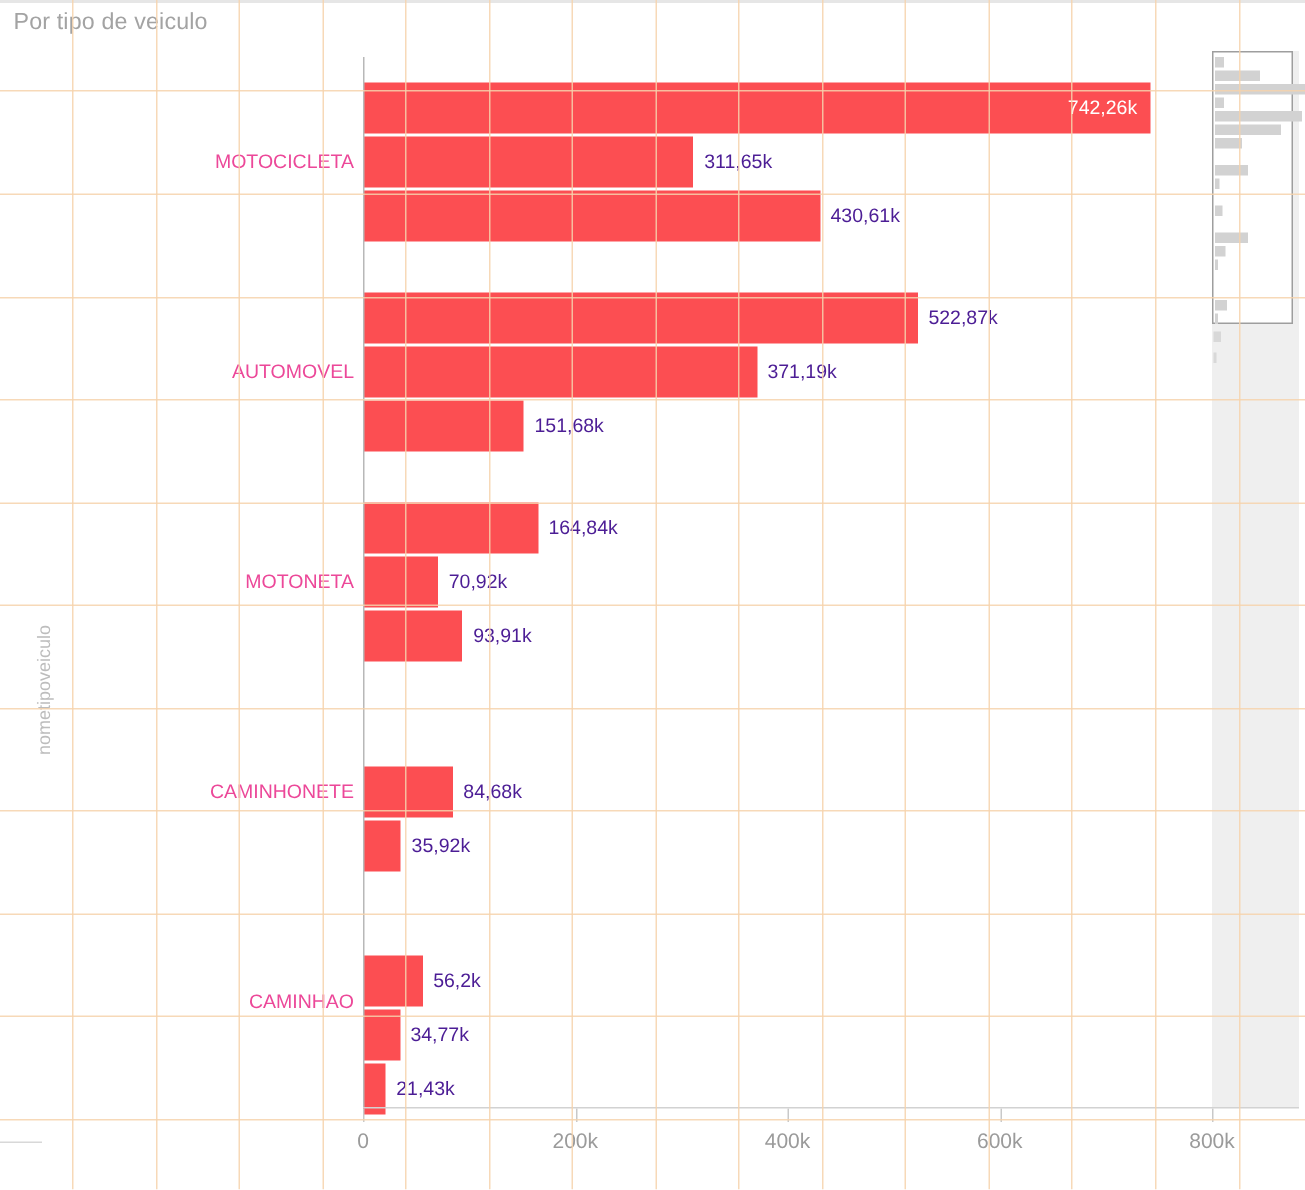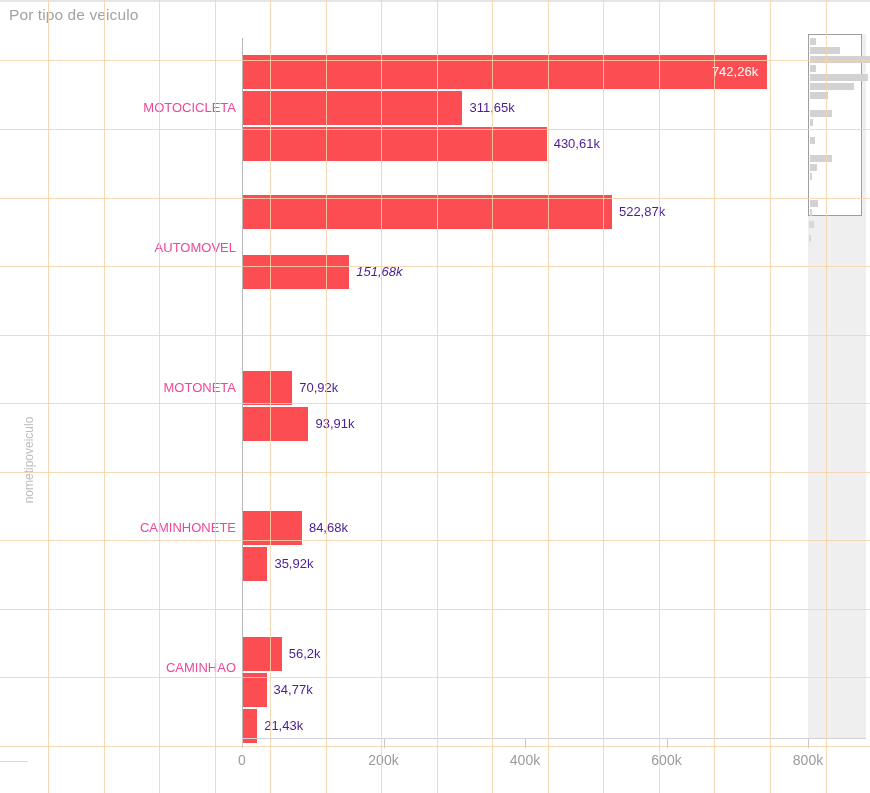--- a/index.html
+++ b/index.html
@@ -200,26 +200,34 @@
         <div class="bar-row" style="top: 72px; width: 566px;">
           <div class="bar" style="width: 304.657px; background: rgb(252, 78, 82);"></div>
           <div class="bar-label" style="left: 304.657px;">430,61k</div>
         </div>
       </div>
       <div class="bar-group" style="top: 195px; height: 106px; width: 566px;">
         <div class="bar-row" style="top: 0px; width: 566px;">
           <div class="bar" style="width: 369.931px; background: rgb(252, 78, 82);"></div>
           <div class="bar-label" style="left: 369.931px;">522,87k</div>
         </div>
-        <div class="bar-row" style="top: 60px; width: 566px; font-style: italic;">
+        <div class="bar-row" style="top: 36px; width: 566px;">
+          <div class="bar" style="width: 262.617px; background: rgb(252, 78, 82);"></div>
+          <div class="bar-label" style="left: 262.617px;">371,19k</div>
+        </div>
+        <div class="bar-row" style="top: 72px; width: 566px;">
           <div class="bar" style="width: 107.314px; background: rgb(252, 78, 82);"></div>
           <div class="bar-label" style="left: 107.314px;">151,68k</div>
         </div>
       </div>
       <div class="bar-group" style="top: 335px; height: 106px; width: 566px;">
+        <div class="bar-row" style="top: 0px; width: 566px;">
+          <div class="bar" style="width: 116.624px; background: rgb(252, 78, 82);"></div>
+          <div class="bar-label" style="left: 116.624px;">164,84k</div>
+        </div>
         <div class="bar-row" style="top: 36px; width: 566px;">
           <div class="bar" style="width: 50.1759px; background: rgb(252, 78, 82);"></div>
           <div class="bar-label" style="left: 50.1759px;">70,92k</div>
         </div>
         <div class="bar-row" style="top: 72px; width: 566px;">
           <div class="bar" style="width: 66.4413px; background: rgb(252, 78, 82);"></div>
           <div class="bar-label" style="left: 66.4413px;">93,91k</div>
         </div>
       </div>
       <div class="bar-group" style="top: 475px; height: 106px; width: 566px;">

